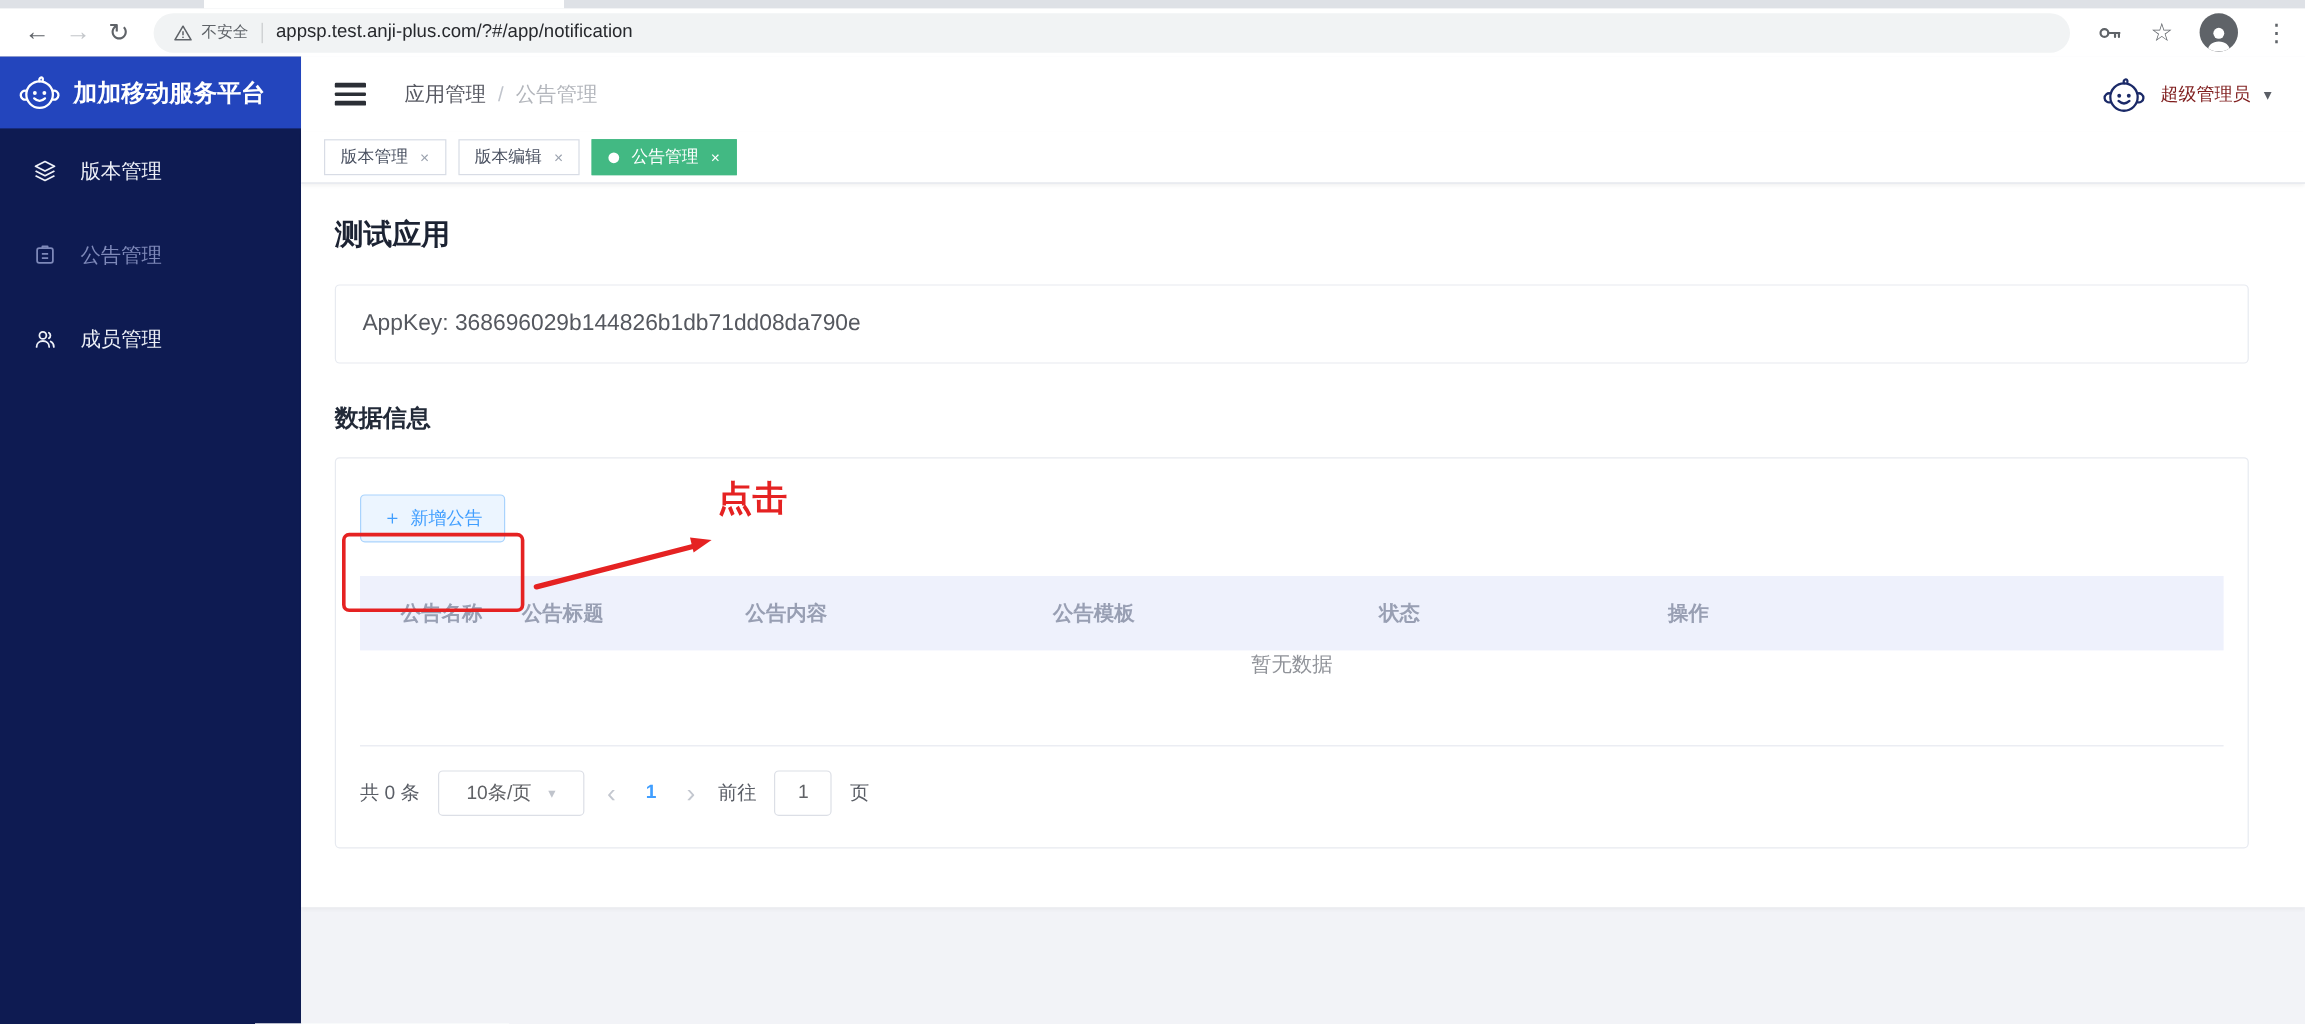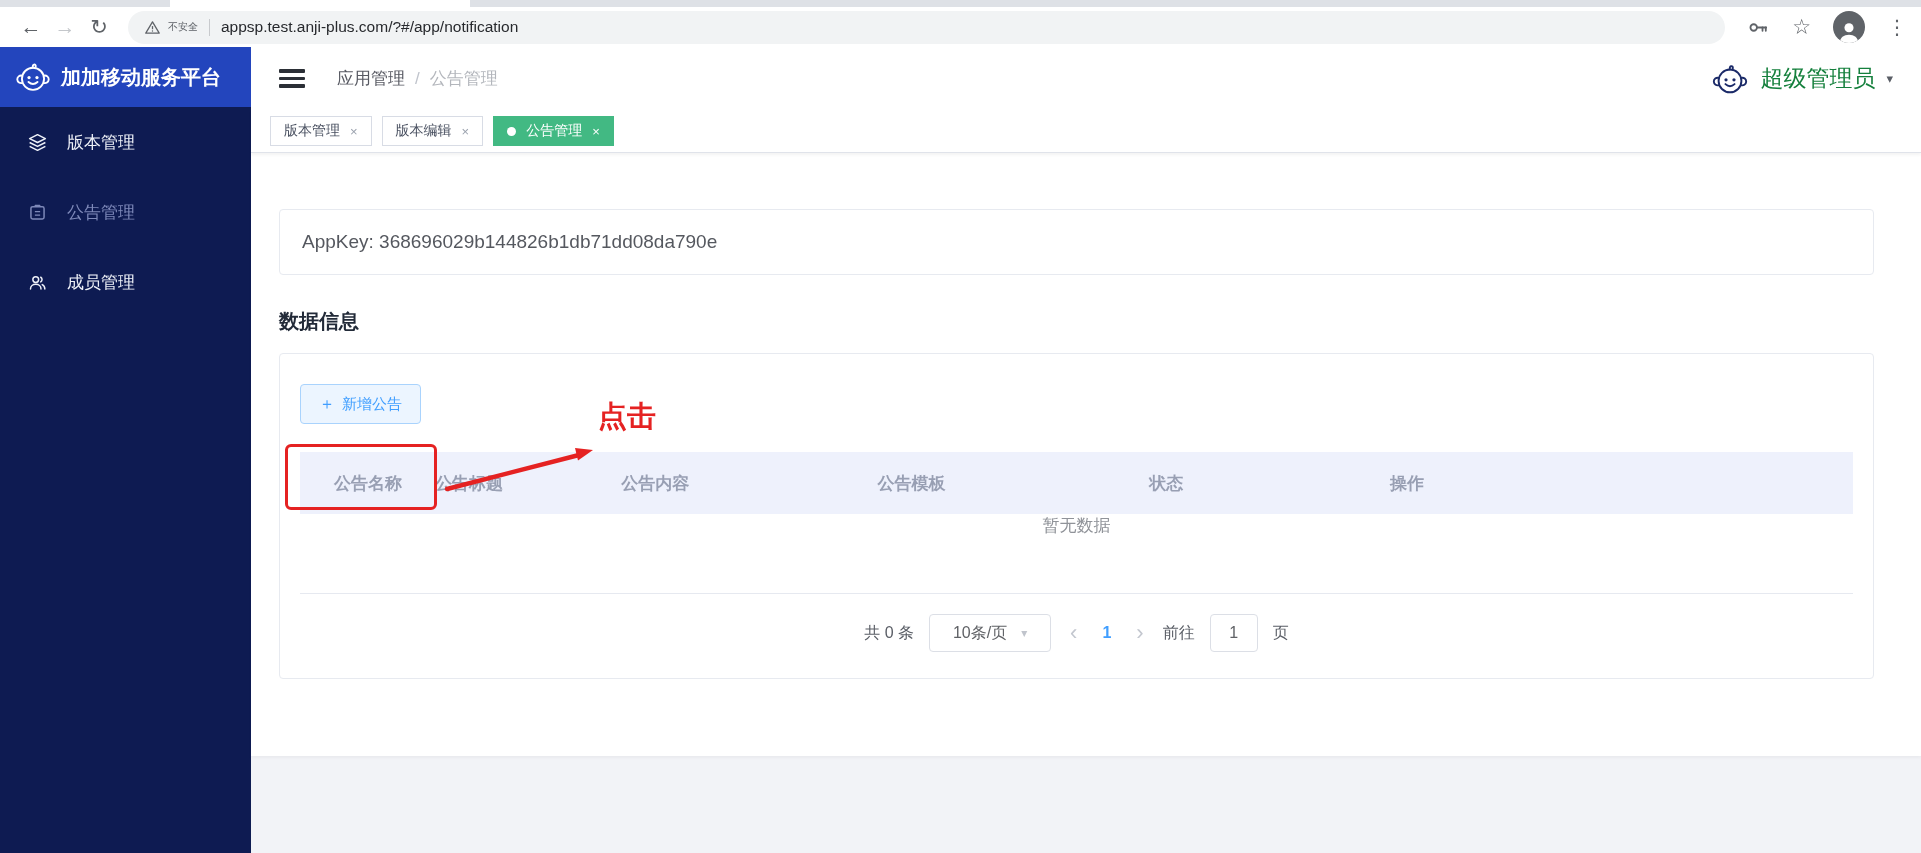--- a/index.html
+++ b/index.html
@@ -8,21 +8,21 @@
 
   
   .chrome { position:relative; height:47px; background:#fff; }
   .sliver { position:absolute; top:0; left:0; width:100%; height:7px; background:#dee1e6; }
   .sliver-tab { position:absolute; top:0; left:170px; width:300px; height:7px; background:#fff; }
   .toolbar { position:absolute; top:7px; left:0; right:0; bottom:0; display:flex; align-items:center; padding:0 14px; }
   .nav-ic { width:34px; text-align:center; font-size:21px; color:#5f6368; cursor:pointer; }
   .nav-ic.disabled { color:#c4c7cb; }
   .urlbar { flex:1; height:33px; margin-left:12px; background:#f1f3f4; border-radius:17px;
     display:flex; align-items:center; padding:0 16px; }
-  .sec-label { font-size:10px; color:#5f6368; margin-left:7px; }
+  .sec-label { font-size:13px; color:#5f6368; margin-left:7px; }
   .url-div { width:1px; height:17px; background:#c8cacd; margin:0 11px; }
   .url-text { font-size:15.5px; color:#27292d; }
   .chrome-right { display:flex; align-items:center; margin-left:22px; gap:22px; }
   .avatar { width:32px; height:32px; border-radius:50%; background:#5f6368; display:flex; align-items:flex-end; justify-content:center; overflow:hidden; }
   .star-ic { font-size:21px; color:#5f6368; cursor:pointer; }
   .dots-ic { font-size:20px; color:#5f6368; cursor:pointer; letter-spacing:0; }
 
   
   .app { display:flex; height:806px; }
   .sidebar { width:251px; background:#0e1b52; flex:0 0 251px; }
@@ -37,21 +37,21 @@
 
   
   .hdr { height:63px; background:#fff; display:flex; align-items:center; padding:0 28px;text-align:center; }
   .burger { width:26px; display:flex; flex-direction:column; gap:4px; cursor:pointer; }
   .burger span { display:block; height:3.5px; background:#2b2f36; border-radius:1px; }
   .crumbs { margin-left:32px; font-size:17px; display:flex; align-items:center; }
   .crumb-a { color:#575962; cursor:pointer; }
   .crumb-sep { color:#c0c4cc; margin:0 10px; }
   .crumb-b { color:#b3b6bc; }
   .user { margin-left:auto; display:flex; align-items:center; gap:11px; cursor:pointer; }
-  .user-name { font-size:23px; color:#15803d; }
+  .user-name { font-size:15px; color:#7f1d1d; }
   .user-caret { font-size:13px; color:#5a5e66; }
 
   
   .tabbar { height:43px; background:#fff; border-bottom:1px solid #e0e3ea;
     box-shadow:0 2px 3px rgba(0,0,0,.05); display:flex; align-items:center; padding-left:19px; gap:10px; position:relative; z-index:2; }
   .tag { height:30px; padding:0 13px; border:1px solid #d8dce5; background:#fff; color:#495060;
     font-size:14px; display:flex; align-items:center; gap:10px; cursor:pointer; }
   .tag .x { color:#9aa1ad; font-size:13px; }
   .tag.active { background:#42b983; border-color:#42b983; color:#fff; }
   .tag.active .x { color:#fff; }
@@ -72,21 +72,21 @@
     color:#409eff; font-size:15px; display:inline-flex; align-items:center; gap:7px; cursor:pointer; }
   .add-btn .plus { font-size:16px; }
 
   .thead { margin-top:28px; display:flex; align-items:center; height:62px; background:#eef1fc;
     font-size:17px; font-weight:bold; color:#989fb3; }
   .th { padding-left:14px; white-space:nowrap; }
   .c0{width:6.5%;margin-left:20px;} .c1{width:12%;} .c2{width:16.5%;} .c3{width:17.5%;} .c4{width:15.5%;} .c5{width:19.5%;} .c6{flex:1;}
   .empty-row { height:80px; border-bottom:1px solid #e6e9f0; display:flex; align-items:flex-start;
     justify-content:center; font-size:17px; color:#909399; }
 
-  .pager { margin-top:20px; display:flex; align-items:center; justify-content:center; gap:15px;
+  .pager { margin-top:20px; display:flex; align-items:center; gap:15px;
     font-size:16px; color:#5a5e66; }
   .psize { width:122px; height:38px; border:1px solid #dcdfe6; border-radius:4px; display:flex;
     align-items:center; justify-content:center; gap:14px; color:#606266; cursor:pointer; background:#fff; }
   .psize .sel-caret { color:#c0c4cc; font-size:12px; }
   .pg-arrow { font-size:22px; color:#c3c7cf; padding:0 4px; cursor:default; line-height:1; }
   .pg-num { color:#409eff; font-weight:bold; padding:0 6px; cursor:pointer; }
   .goto-input { width:48px; height:38px; border:1px solid #dcdfe6; border-radius:4px; text-align:center;
     font-size:16px; color:#606266; font-family:inherit; outline:none; }
 
   
@@ -229,20 +229,21 @@
       </div>
       <div class="tag active">
         <span class="dot"></span>
         <span>公告管理</span>
         <span class="x">×</span>
       </div>
     </div>
 
     <div class="content">
       <div class="card">
+        <div class="app-title">测试应用</div>
         <div class="appkey-box">
           <span>AppKey: 368696029b144826b1db71dd08da790e</span>
         </div>
         <div class="sec-h second">数据信息</div>
 
         <div class="data-box">
           <button class="add-btn">
             <span class="plus">＋</span>
             <span>新增公告</span>
           </button>

